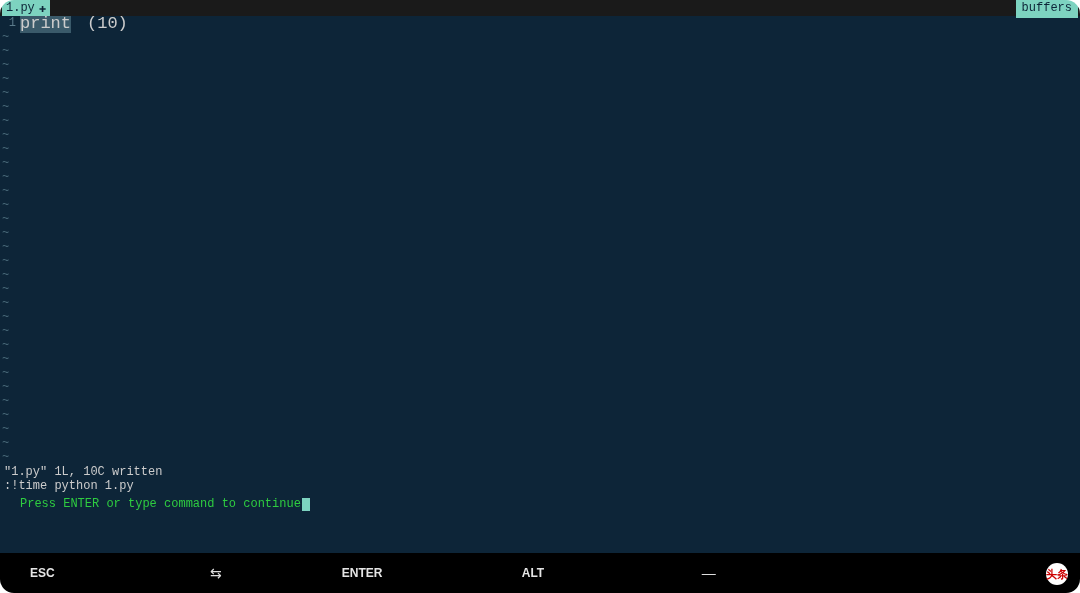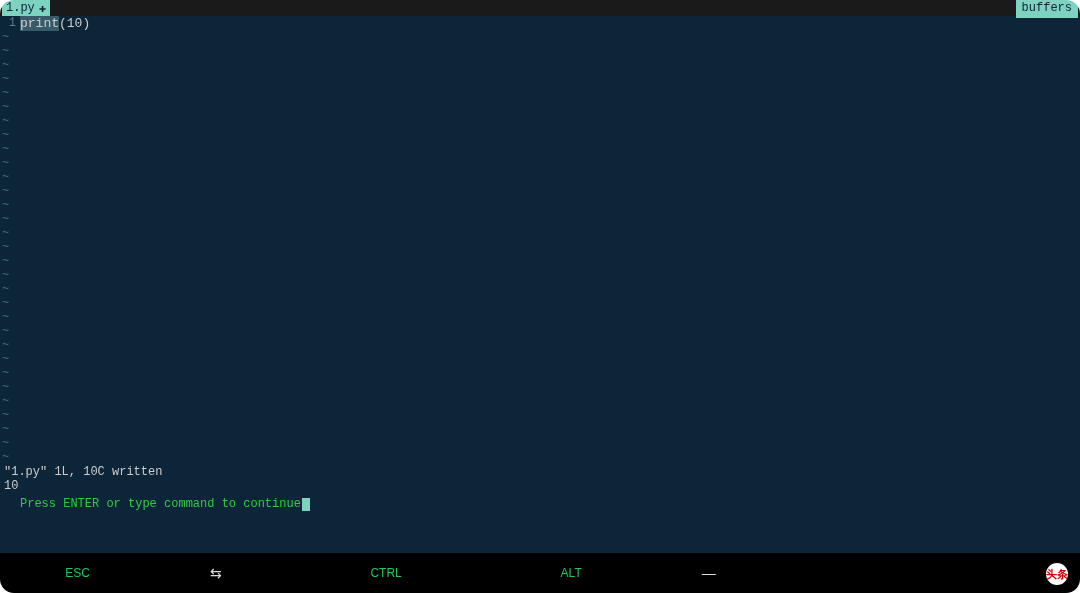--- a/index.html
+++ b/index.html
@@ -59,29 +59,30 @@
     }
     .line-number {
       width: 20px;
       text-align: right;
       color: #5a7a8a;
       padding-right: 4px;
       font-size: 12px;
     }
     .code-content {
       display: flex;
-      font-size: 13px;
+      font-size: 17px;
       align-items: center;
     }
     .highlight {
       background: #3a5a6a;
       color: #cccccc;
     }
     .code-paren {
       color: #cccccc;
+      padding-left: 16px;
     }
     .tilde-line {
       color: #4a6a7a;
       padding-left: 2px;
       height: 14px;
       font-size: 12px;
     }
     .output-area {
       padding: 2px 4px;
       font-size: 12px;
@@ -112,26 +113,26 @@
       right: 0;
       height: 40px;
       background: #000000;
       display: flex;
       align-items: center;
       justify-content: flex-start;
       padding: 0 30px;
       gap: 120px;
     }
     .key-label {
-      color: #22c55e;
+      color: #e5e5e5;
       font-size: 12px;
       font-family: Arial, sans-serif;
-      font-weight: normal;
+      font-weight: bold;
       min-width: 60px;
-      text-align: right;
+      text-align: left;
     }
     .key-symbol {
       color: #dddddd;
       font-size: 14px;
       font-family: Arial, sans-serif;
     }
     .watermark {
       position: absolute;
       bottom: 8px;
       right: 12px;
@@ -215,32 +216,32 @@
       <div class="tilde-line">~</div>
       <div class="tilde-line">~</div>
       <div class="tilde-line">~</div>
       <div class="tilde-line">~</div>
       <div class="tilde-line">~</div>
     </div>
 </div>
 
 <div class="output-area">
   <div class="output-line">"1.py" 1L, 10C written</div>
-  <div class="output-line">10</div>
+  <div class="output-line">:!time python 1.py</div>
 </div>
 
 <div class="prompt-line">
   <span>Press ENTER or type command to continue</span>
   <span class="cursor"></span>
 </div>
 
 <div class="bottom-bar">
   <span class="key-label">ESC</span>
   <span class="key-symbol">⇆</span>
-  <span class="key-label">CTRL</span>
+  <span class="key-label">ENTER</span>
   <span class="key-label">ALT</span>
   <span class="key-symbol">—</span>
   <div class="watermark">
     <span class="watermark-icon">头条</span>
   </div>
 </div>
 
 <div class="rounded-corners"></div>
 
 </body></html>

